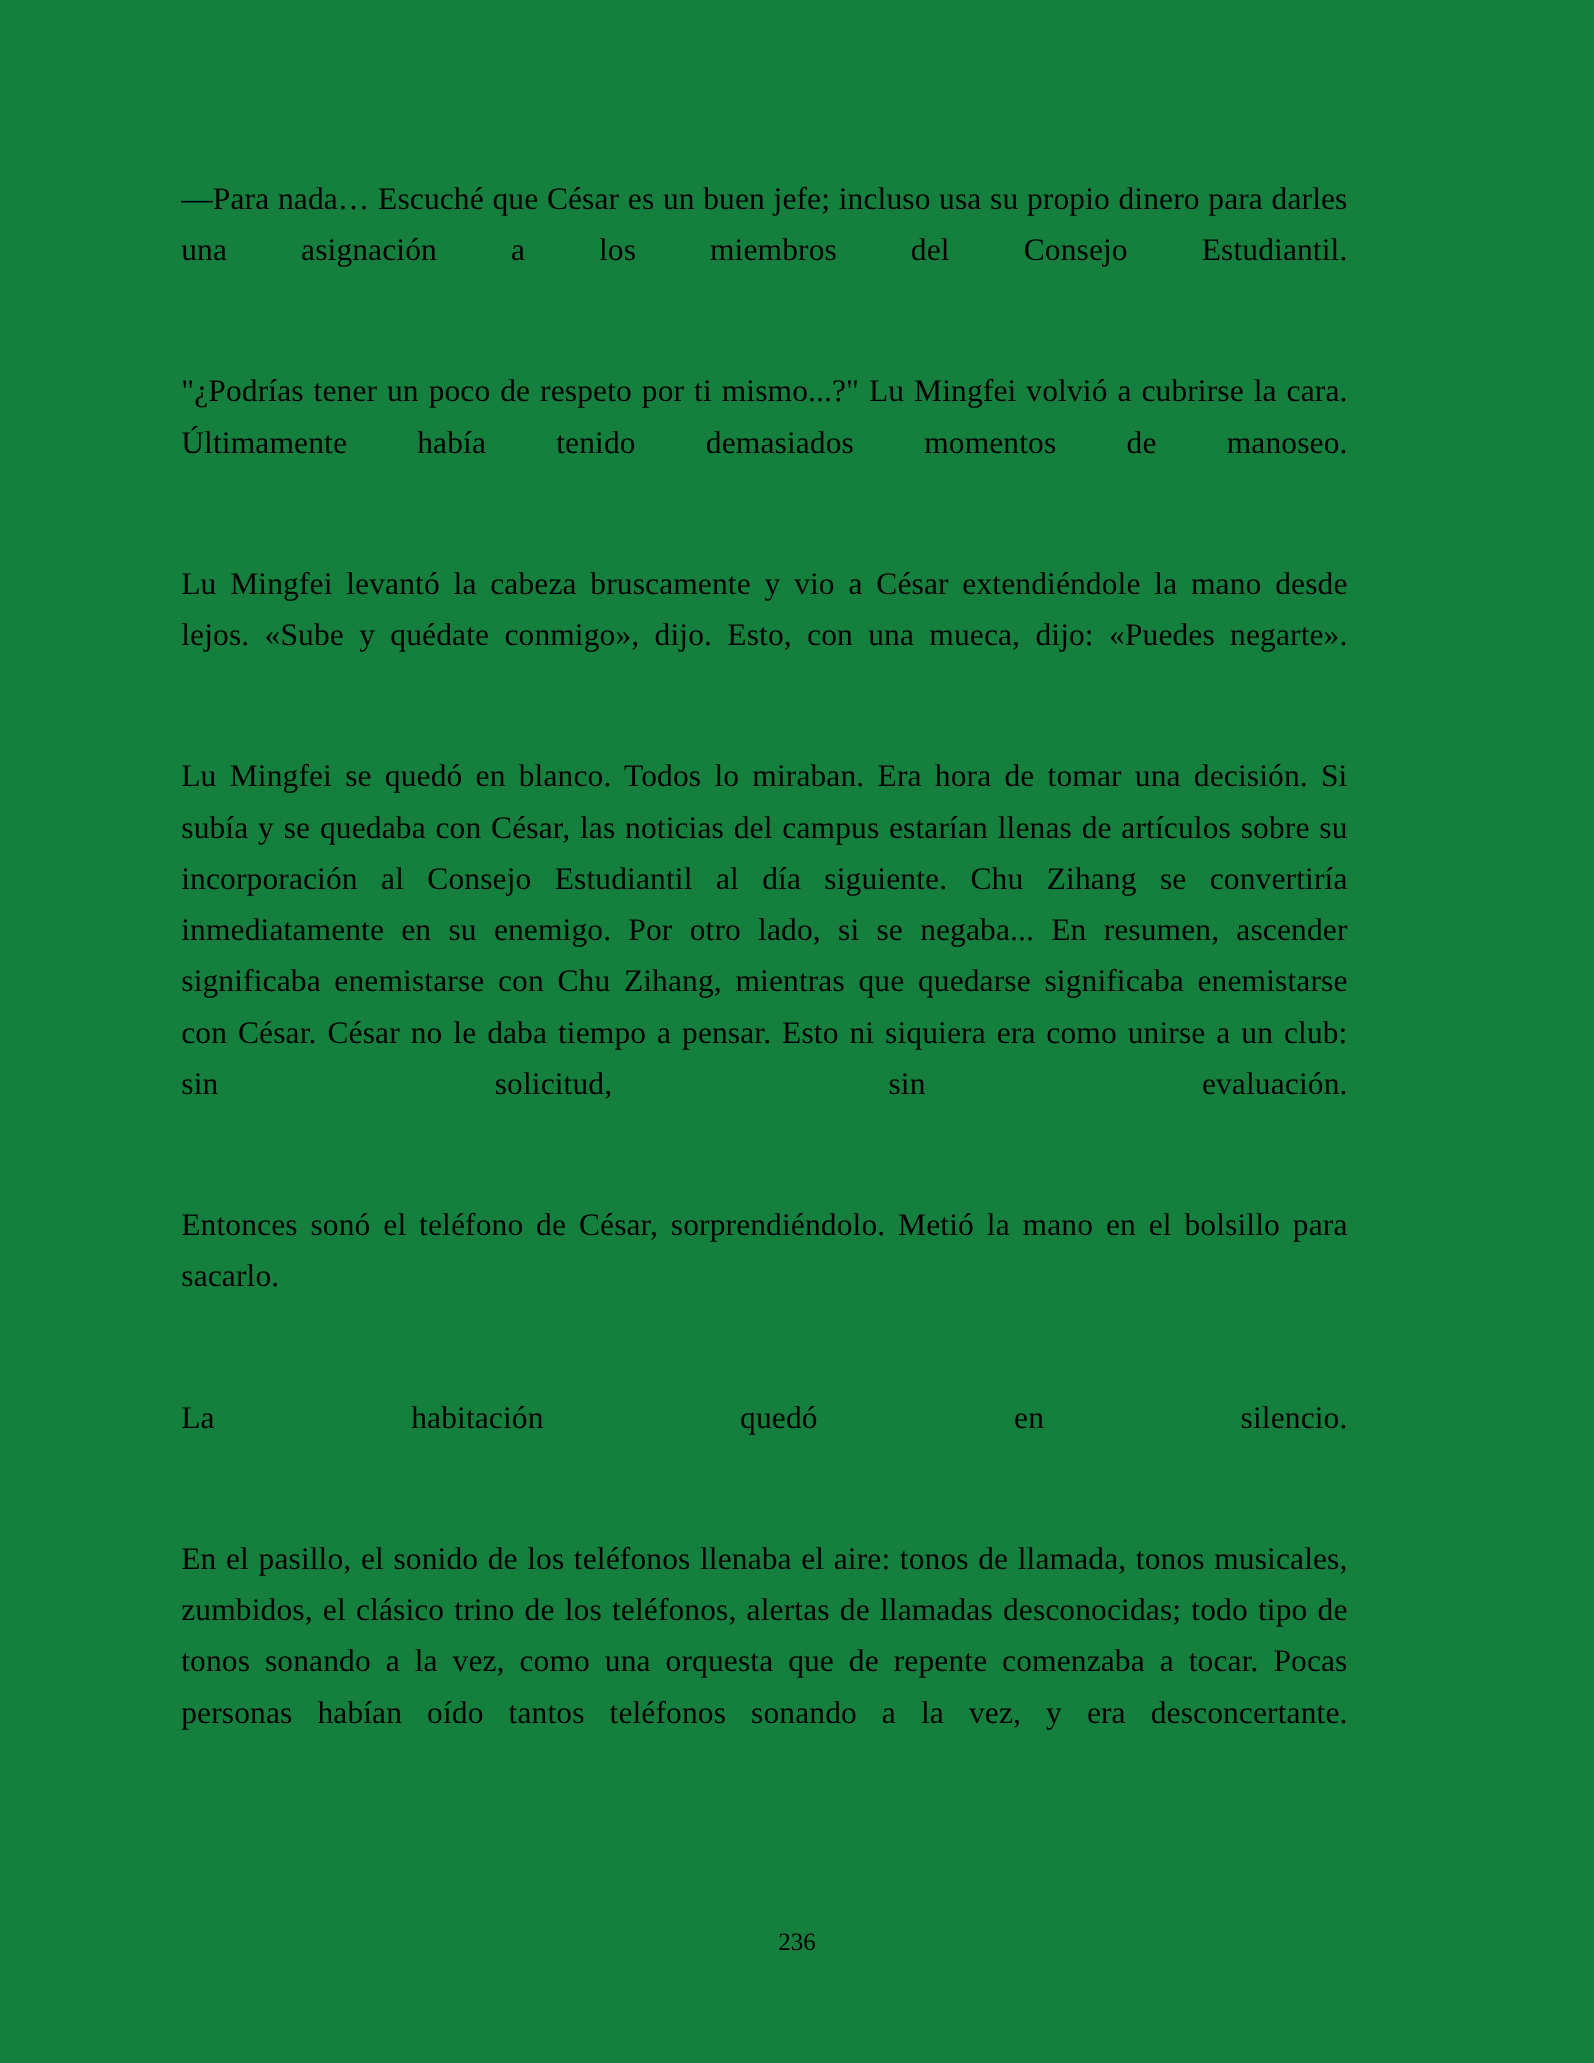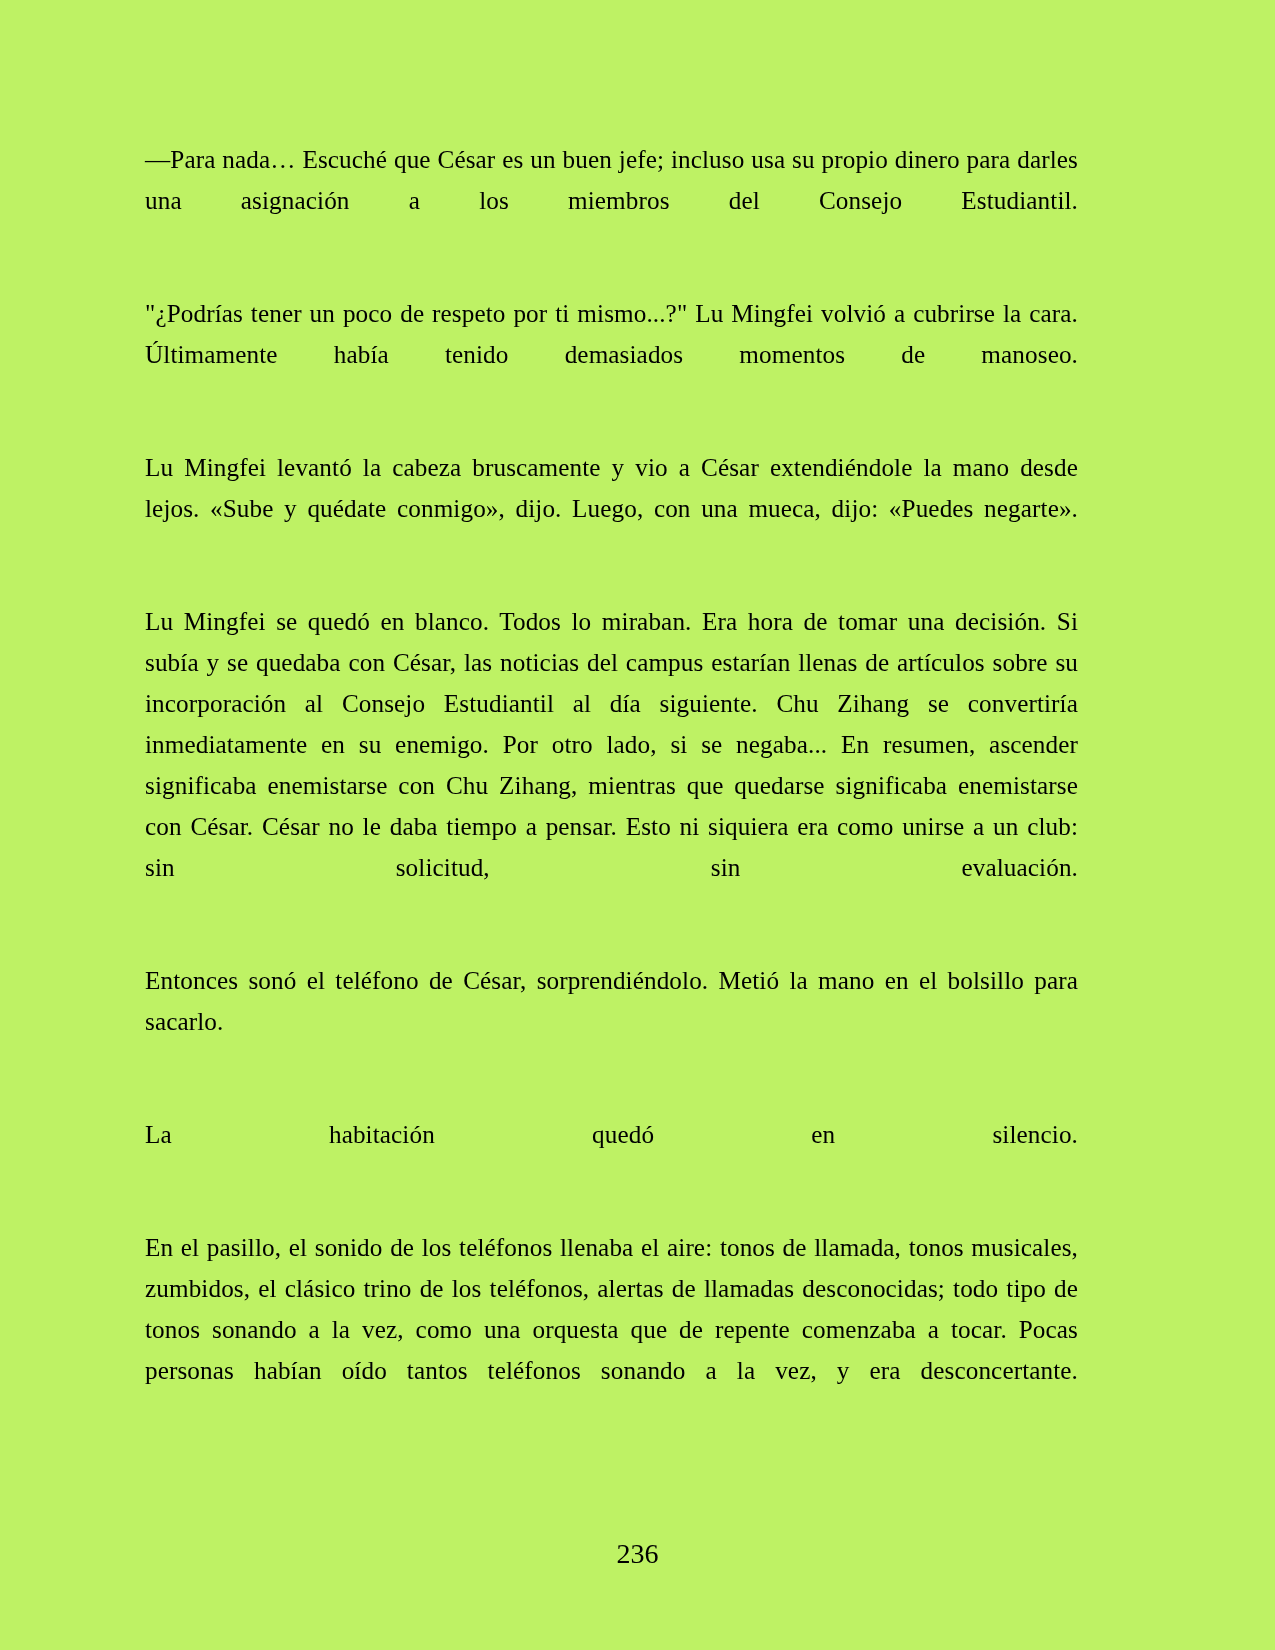--- a/index.html
+++ b/index.html
@@ -15,21 +15,21 @@
     font-family: "Liberation Serif", "DejaVu Serif", serif;
     color: #000000;
     overflow: hidden;
   }
   .page {
     position: absolute;
     left: 0;
     top: 0;
     width: 1275px;
     height: 1650px;
-    background: #bef264;
+    background: #15803d;
   }
   .text-column {
     position: absolute;
     left: 145px;
     top: 139px;
     width: 933px;
   }
   p.para {
     margin: 0 0 31px 0;
     font-size: 25.2px;
@@ -49,35 +49,35 @@
     content: "";
     display: inline-block;
     width: 100%;
   }
   .page-number {
     position: absolute;
     left: 0;
     top: 1540px;
     width: 1275px;
     text-align: center;
-    font-size: 28px;
+    font-size: 20px;
     line-height: 28px;
     font-family: "Liberation Serif", "DejaVu Serif", serif;
     color: #000000;
   }
 </style>
 </head>
 <body>
 
 <div class="page">
 
   <div class="text-column">
     <p class="para">—Para nada… Escuché que César es un buen jefe; incluso usa su propio dinero para darles una asignación a los miembros del Consejo Estudiantil.</p>
     <p class="para">"¿Podrías tener un poco de respeto por ti mismo...?" Lu Mingfei volvió a cubrirse la cara. Últimamente había tenido demasiados momentos de manoseo.</p>
-    <p class="para">Lu Mingfei levantó la cabeza bruscamente y vio a César extendiéndole la mano desde lejos. «Sube y quédate conmigo», dijo. Luego, con una mueca, dijo: «Puedes negarte».</p>
+    <p class="para">Lu Mingfei levantó la cabeza bruscamente y vio a César extendiéndole la mano desde lejos. «Sube y quédate conmigo», dijo. Esto, con una mueca, dijo: «Puedes negarte».</p>
     <p class="para">Lu Mingfei se quedó en blanco. Todos lo miraban. Era hora de tomar una decisión. Si subía y se quedaba con César, las noticias del campus estarían llenas de artículos sobre su incorporación al Consejo Estudiantil al día siguiente. Chu Zihang se convertiría inmediatamente en su enemigo. Por otro lado, si se negaba... En resumen, ascender significaba enemistarse con Chu Zihang, mientras que quedarse significaba enemistarse con César. César no le daba tiempo a pensar. Esto ni siquiera era como unirse a un club: sin solicitud, sin evaluación.</p>
     <p class="para">Entonces sonó el teléfono de César, sorprendiéndolo. Metió la mano en el bolsillo para sacarlo.</p>
     <p class="para">La habitación quedó en silencio.</p>
     <p class="para">En el pasillo, el sonido de los teléfonos llenaba el aire: tonos de llamada, tonos musicales, zumbidos, el clásico trino de los teléfonos, alertas de llamadas desconocidas; todo tipo de tonos sonando a la vez, como una orquesta que de repente comenzaba a tocar. Pocas personas habían oído tantos teléfonos sonando a la vez, y era desconcertante.</p>
 
   </div>
 
   <div class="page-number">236</div>
 
 </div>

